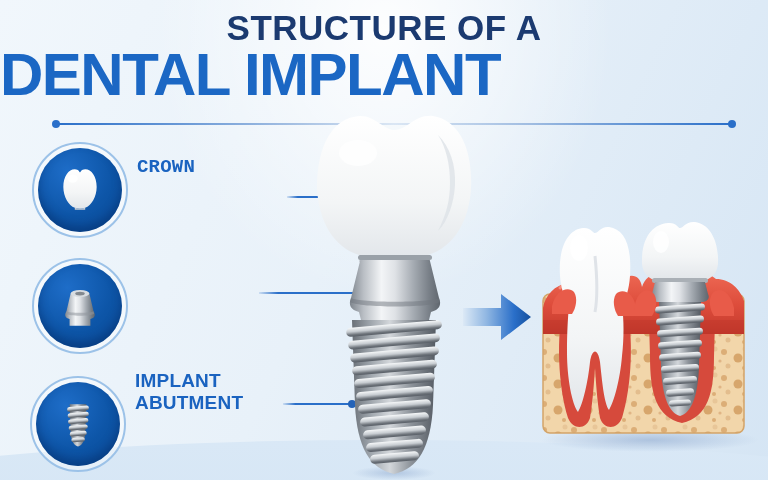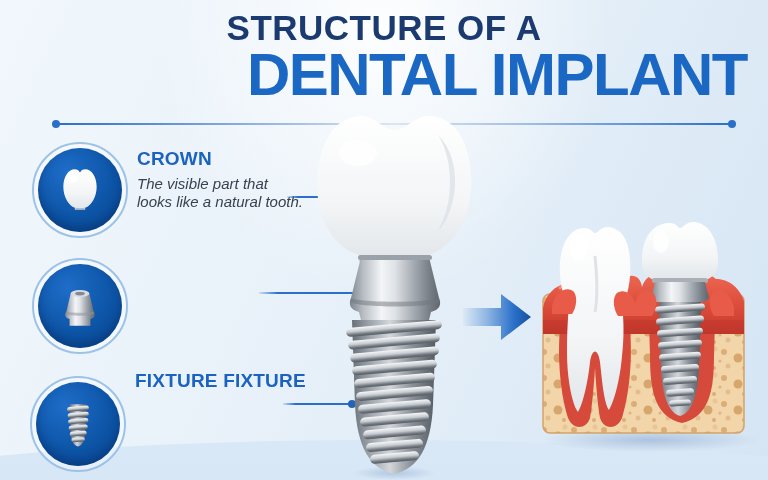--- a/index.html
+++ b/index.html
@@ -10,21 +10,21 @@
       radial-gradient(ellipse at 50% 6%, rgba(255,255,255,.9) 0%, rgba(255,255,255,0) 42%),
       linear-gradient(115deg,#f1f7fc 0%,#e8f1f9 45%,#d5e5f4 100%);
   }
   .abs{position:absolute;}
   
   .title-line1{
     top:8px;left:0;width:768px;text-align:center;
     font-size:35px;font-weight:800;letter-spacing:.5px;color:#1b3a70;
   }
   .title-line2{
-    top:40px;left:0;width:747px;text-align:right;
+    top:40px;left:0;width:747px;text-align:left;
     font-size:60px;font-weight:800;letter-spacing:-1.5px;color:#1b67c4;
   }
   
   .divider{
     left:56px;top:123px;width:676px;height:2px;
     background:linear-gradient(90deg,#2a6fc9 0%,rgba(100,145,205,.55) 35%,rgba(140,175,220,.25) 50%,rgba(100,145,205,.55) 70%,#2a6fc9 100%);
   }
   .divider .dot{position:absolute;top:-3px;width:8px;height:8px;border-radius:50%;background:#2a6fc9;}
   .divider .dot.l{left:-4px;} .divider .dot.r{right:-4px;}
   
@@ -36,21 +36,21 @@
   .badge .inner{
     width:84px;height:84px;border-radius:50%;
     background:radial-gradient(circle at 35% 28%,#1e6dc8 0%,#0d55a7 55%,#0a4a96 100%);
     display:flex;align-items:center;justify-content:center;
     box-shadow:inset 0 -6px 10px rgba(0,30,80,.35);
   }
   .badge1{left:32px;top:142px;} .badge2{left:32px;top:258px;} .badge3{left:30px;top:376px;}
   .ptext{width:180px;}
   .ptext h3{margin:0 0 5px 0;font-size:19px;font-weight:800;letter-spacing:.2px;color:#1a63c0;}
   .ptext p{margin:0;font-size:15px;font-style:italic;color:#38435 0;color:#38434f;line-height:18px;white-space:pre-line;}
-  .text1{left:137px;top:148px;} .text2{left:137px;top:271px;} .text3{left:135px;top:370px;}
+  .text1{left:137px;top:156px;font-family:Liberation Mono, monospace;} .text2{left:137px;top:271px;} .text3{left:135px;top:370px;}
   
   .cline{height:2px;background:linear-gradient(90deg,rgba(42,111,201,.15),#2a6fc9 18%);}
   .cline .enddot{position:absolute;right:-4px;top:-3px;width:8px;height:8px;border-radius:50%;background:#2463b8;}
   .cline1{left:287px;top:196px;width:60px;}
   .cline2{left:259px;top:292px;width:106px;}
   .cline3{left:283px;top:403px;width:69px;}
   
   .implant-main{left:300px;top:105px;width:190px;height:375px;}
   .arrow{left:463px;top:292px;width:70px;height:50px;}
   .jaw{left:538px;top:216px;width:212px;height:250px;}
@@ -139,22 +139,20 @@
   <div class="inner">
     <svg width="50" height="50" viewBox="0 0 48 48">
       <path d="M8 21 C8 11 13 4 19 4 C23 4 23.5 7 24 7 C24.5 7 25 4 29 4 C35 4 40 11 40 21 C40 30 35 39 29 41 C25.5 42.3 22.5 42.3 19 41 C13 39 8 30 8 21 Z" fill="url(#gCrown)"></path>
       <ellipse cx="17" cy="13" rx="5" ry="4" fill="#ffffff" opacity=".85"></ellipse>
       <path d="M19 41 C22.5 42.3 25.5 42.3 29 41 L29 43 L19 43 Z" fill="#c7cdd4"></path>
     </svg>
   </div>
 </div>
 <div class="abs ptext text1">
   <h3>CROWN</h3>
-  <p>The visible part that
-looks like a natural tooth.</p>
 </div>
 
 <div class="abs badge badge2">
   <div class="inner">
     <svg width="50" height="50" viewBox="0 0 48 48">
       <path d="M15 12 L33 12 L37 29 C39.5 33 38 35.5 34 36.5 L34 43 L14 43 L14 36.5 C10 35.5 8.5 33 11 29 Z" fill="url(#gMetalH)"></path>
       <ellipse cx="24" cy="12" rx="9" ry="3.4" fill="#d9dde1"></ellipse>
       <ellipse cx="24" cy="12" rx="4.6" ry="1.8" fill="#83898f"></ellipse>
       <path d="M11 29 C13 31 35 31 37 29 L37.6 31.5 C34 34 14 34 10.4 31.5 Z" fill="#8f959c" opacity=".55"></path>
     </svg>
@@ -170,21 +168,21 @@
       <rect x="13.5" y="7" width="21" height="4.6" rx="2.3" fill="url(#gThread)" transform="rotate(-5 24 9)"></rect>
       <rect x="14" y="13" width="20.4" height="4.6" rx="2.3" fill="url(#gThread)" transform="rotate(-5 24 15)"></rect>
       <rect x="14.4" y="19" width="19.6" height="4.6" rx="2.3" fill="url(#gThread)" transform="rotate(-5 24 21)"></rect>
       <rect x="15" y="25" width="18.4" height="4.6" rx="2.3" fill="url(#gThread)" transform="rotate(-5 24 27)"></rect>
       <rect x="16" y="31" width="16.4" height="4.6" rx="2.3" fill="url(#gThread)" transform="rotate(-5 24 33)"></rect>
       <rect x="17.6" y="37" width="13" height="4.2" rx="2.1" fill="url(#gThread)" transform="rotate(-5 24 39)"></rect>
     </svg>
   </div>
 </div>
 <div class="abs ptext text3">
-  <h3>FIXTURE FIXTURE</h3>
+  <h3>IMPLANT ABUTMENT</h3>
 </div>
 
 <div class="abs cline cline1">
     <span class="enddot"></span>
   </div>
 <div class="abs cline cline2">
     <span class="enddot"></span>
   </div>
 <div class="abs cline cline3">
     <span class="enddot"></span>

